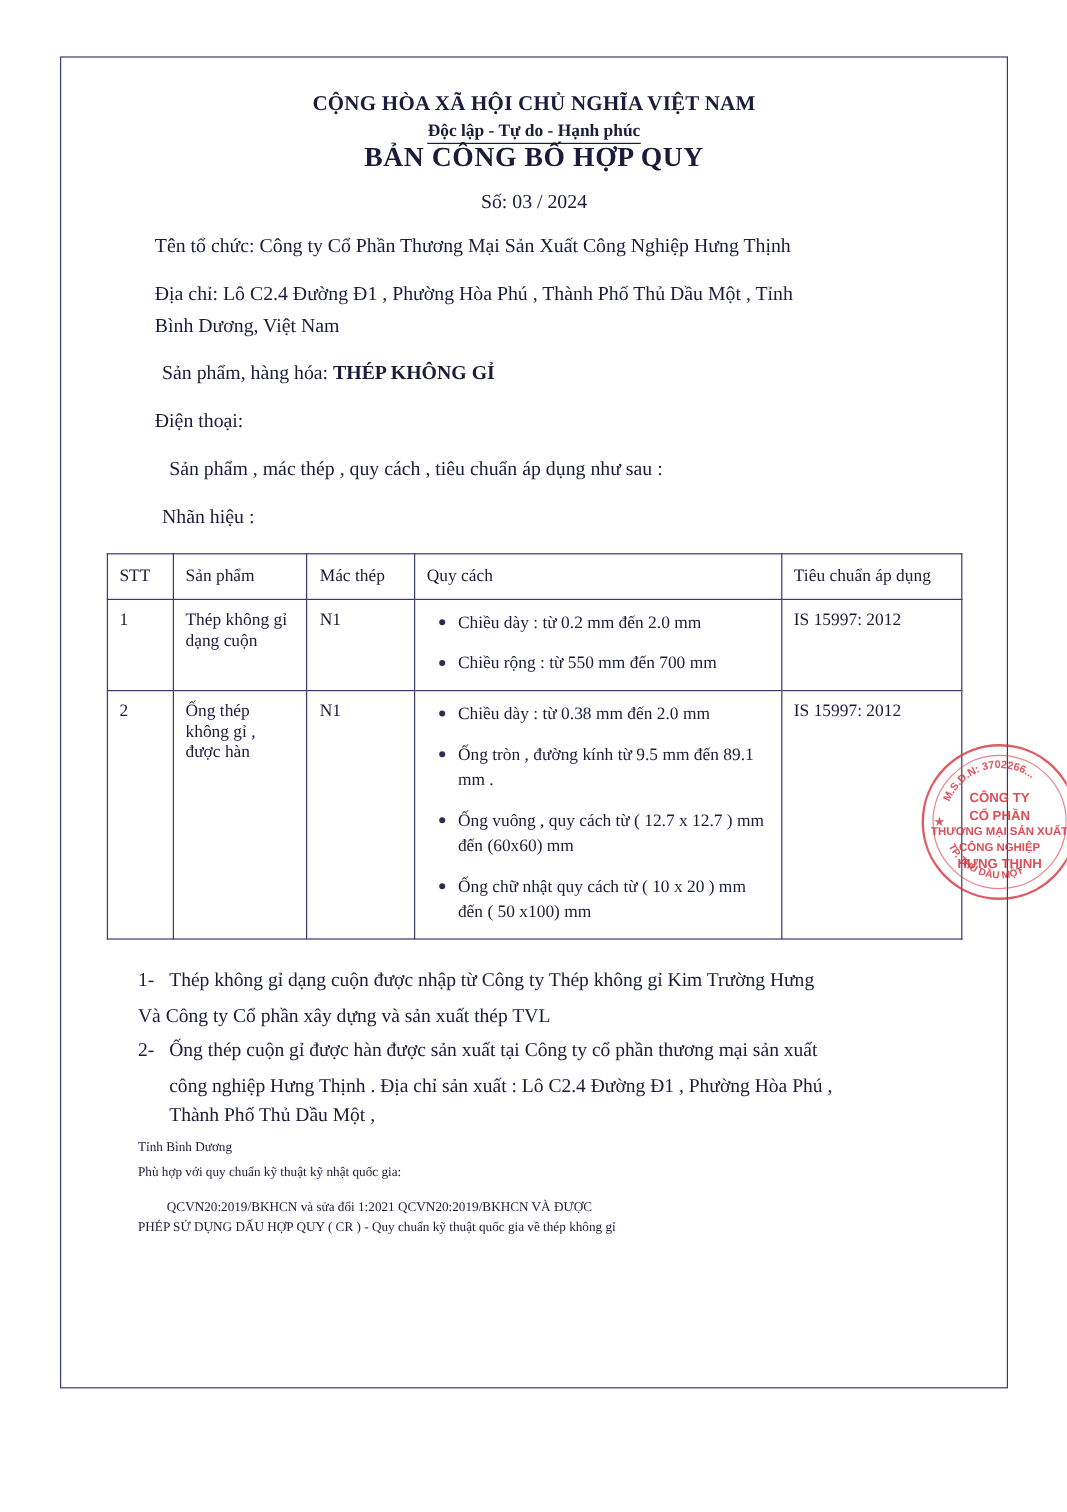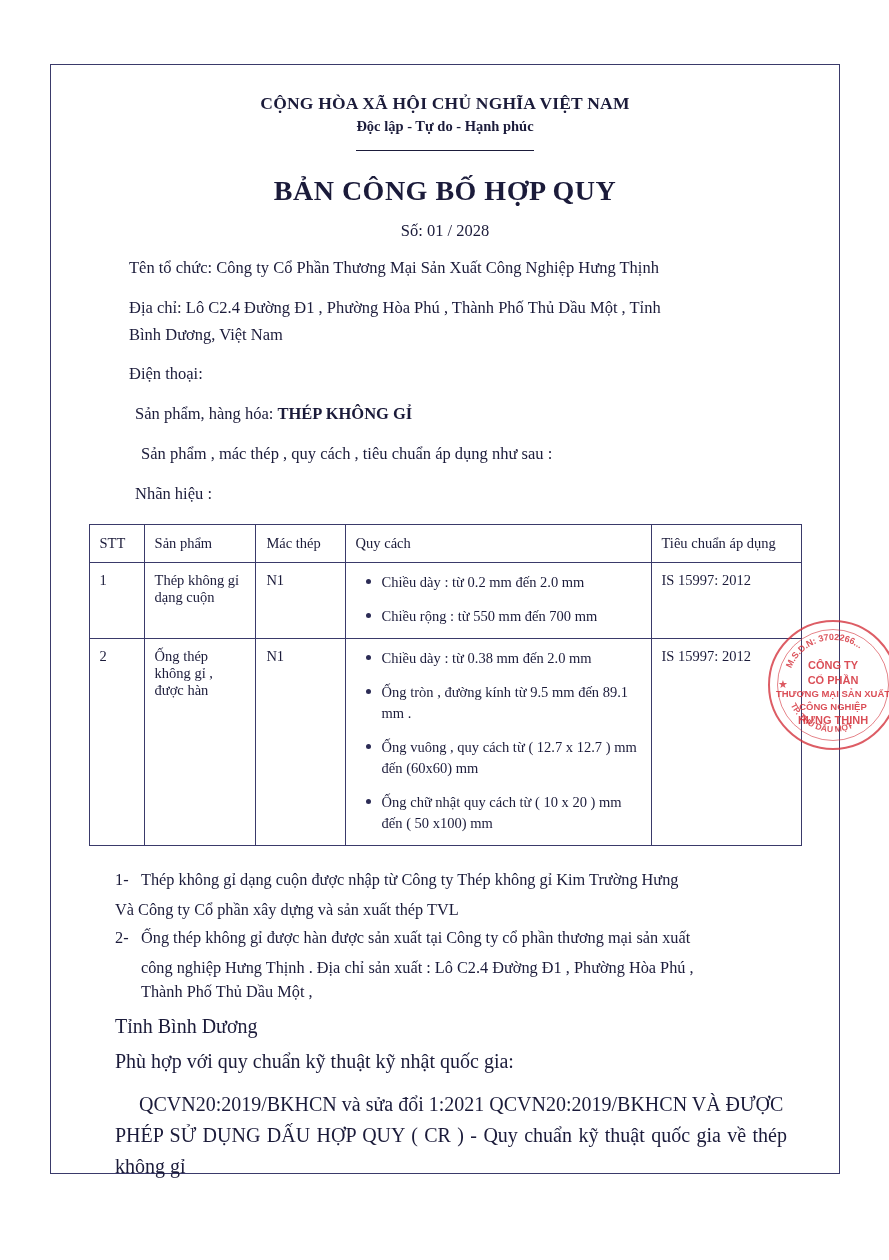--- a/index.html
+++ b/index.html
@@ -12,21 +12,21 @@
     width: 889px;
     height: 1260px;
     position: relative;
     font-family: "Liberation Serif", serif;
     color: #1b1b3a;
     overflow: hidden;
   }
   .page {
     position: absolute;
     left: 50px;
-    top: 64px;
+    top: 47px;
     width: 790px;
     height: 1110px;
     border: 1.5px solid #3a3a6a;
     background: #fff;
   }
   .inner {
     padding: 20px 26px 0 26px;
   }
   .nation-title {
     text-align: center;
@@ -36,28 +36,27 @@
     margin-top: 8px;
   }
   .nation-sub {
     text-align: center;
     font-weight: bold;
     font-size: 14.5px;
     margin-top: 4px;
   }
   .nation-sub span {
     border-bottom: 1.3px solid #1b1b3a;
-    padding-bottom: 16px;
+    padding-bottom: 2px;
   }
   .doc-title {
     text-align: center;
     font-weight: bold;
-    font-size: 28px;
+    font-size: 23px;
     letter-spacing: 0.5px;
-    margin-top: 40px;
   }
   .doc-number {
     text-align: center;
     font-size: 16.5px;
     margin-top: 14px;
   }
   .field-line {
     font-size: 16.5px;
     margin-top: 15px;
     padding-left: 52px;
@@ -128,21 +127,21 @@
     width: 26px;
     flex: 0 0 26px;
   }
   .note-text { flex: 1; }
   .note-cont {
     line-height: 1.5;
   }
   .tail {
     margin-top: 6px;
     padding: 0 26px 0 38px;
-    font-size: 20px;
+    font-size: 11px;
     line-height: 1.55;
   }
   .tail .just {
     text-align: justify;
     text-align-last: left;
     padding-left: 24px;
   }
   .tail .just2 {
     text-align: justify;
     text-align-last: left;
@@ -202,30 +201,30 @@
 </head>
 <body>
 
 <div class="page">
   <div class="inner">
 
     <div class="nation-title">CỘNG HÒA XÃ HỘI CHỦ NGHĨA VIỆT NAM</div>
     <div class="nation-sub"><span>Độc lập - Tự do - Hạnh phúc</span></div>
 
     <div class="doc-title">BẢN CÔNG BỐ HỢP QUY</div>
-    <div class="doc-number">Số: 01 / 2028</div>
+    <div class="doc-number">Số: 03 / 2024</div>
 
     <div class="field-line">Tên tổ chức: Công ty Cổ Phần Thương Mại Sản Xuất Công Nghiệp Hưng Thịnh</div>
     <div class="field-line">Địa chỉ: Lô C2.4 Đường Đ1 , Phường Hòa Phú , Thành Phố Thủ Dầu Một , Tỉnh</div>
     <div class="field-line tight">Bình Dương, Việt Nam</div>
-    <div class="field-line">Điện thoại:</div>
-
     <div class="field-line indent2">
       <span>Sản phẩm, hàng hóa: </span><span class="strong-prod">THÉP KHÔNG GỈ</span>
     </div>
+
+    <div class="field-line">Điện thoại:</div>
     <div class="field-line indent3">Sản phẩm , mác thép , quy cách , tiêu chuẩn áp dụng như sau :</div>
     <div class="field-line indent2">Nhãn hiệu :</div>
 
     <table class="spec">
       <thead>
         <tr>
           <th class="c-stt">STT</th>
           <th class="c-prod">Sản phẩm</th>
           <th class="c-grade">Mác thép</th>
           <th class="c-spec">Quy cách</th>
@@ -264,21 +263,21 @@
 
     <div class="notes">
       <div class="note-item">
         <div class="note-num">1-</div>
         <div class="note-text">Thép không gỉ dạng cuộn được nhập từ Công ty Thép không gỉ Kim Trường Hưng</div>
       </div>
       <div class="note-cont">Và Công ty Cổ phần xây dựng và sản xuất thép TVL</div>
 
       <div class="note-item" style="margin-top:4px;">
         <div class="note-num">2-</div>
-        <div class="note-text">Ống thép không gỉ được hàn được sản xuất tại Công ty cổ phần thương mại sản xuất</div>
+        <div class="note-text">Ống thép cuộn gỉ được hàn được sản xuất tại Công ty cổ phần thương mại sản xuất</div>
       </div>
       <div class="note-cont" style="padding-left:26px;">công nghiệp Hưng Thịnh . Địa chỉ sản xuất : Lô C2.4 Đường Đ1 , Phường Hòa Phú ,</div>
       <div class="note-cont" style="padding-left:26px;">Thành Phố Thủ Dầu Một ,</div>
     </div>
 
     <div class="tail">
       <div>Tỉnh Bình Dương</div>
       <div style="margin-top:4px;">Phù hợp với quy chuẩn kỹ thuật kỹ nhật quốc gia:</div>
       <div class="just" style="margin-top:12px;">QCVN20:2019/BKHCN và sửa đổi 1:2021  QCVN20:2019/BKHCN VÀ ĐƯỢC</div>
       <div class="just2">PHÉP SỬ DỤNG DẤU HỢP QUY ( CR ) -  Quy chuẩn kỹ thuật quốc gia về thép không gỉ</div>

